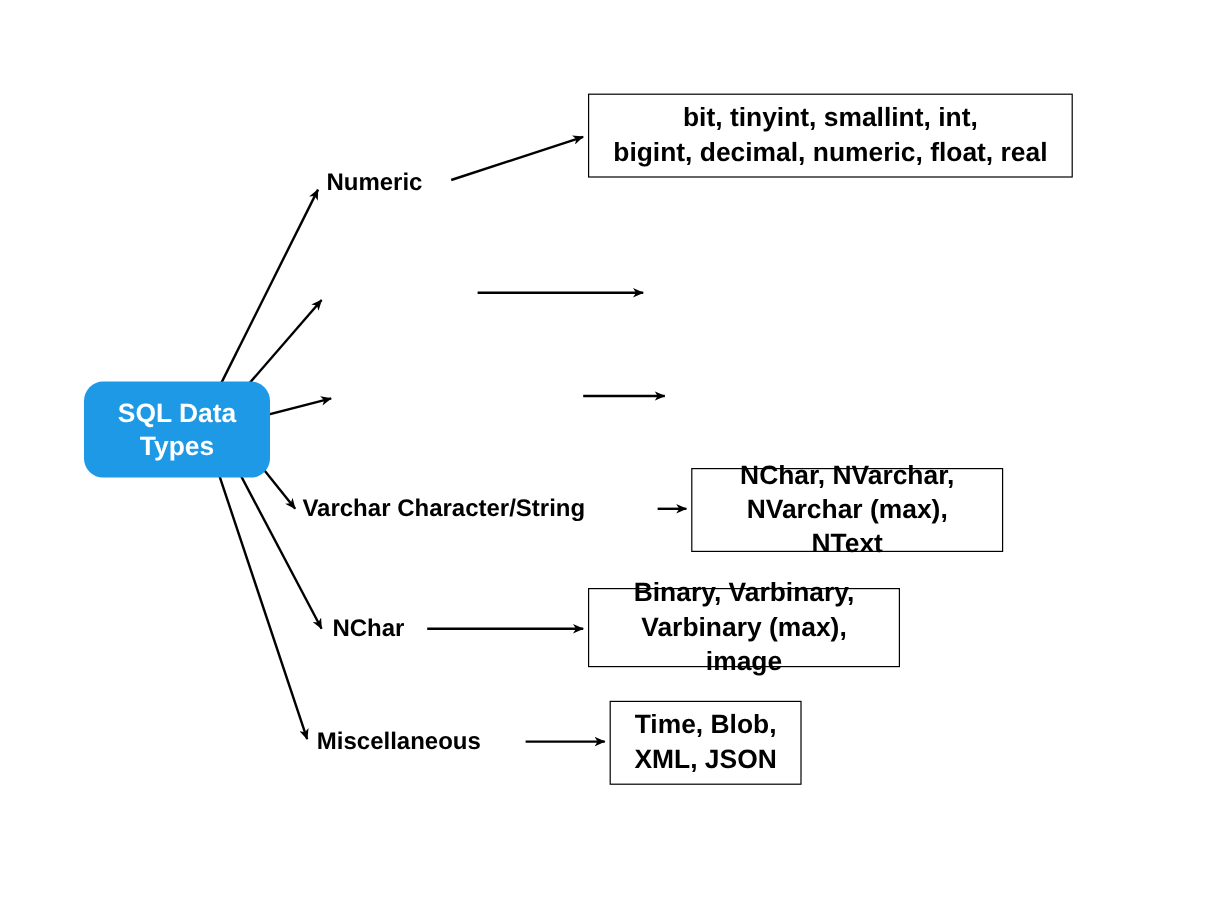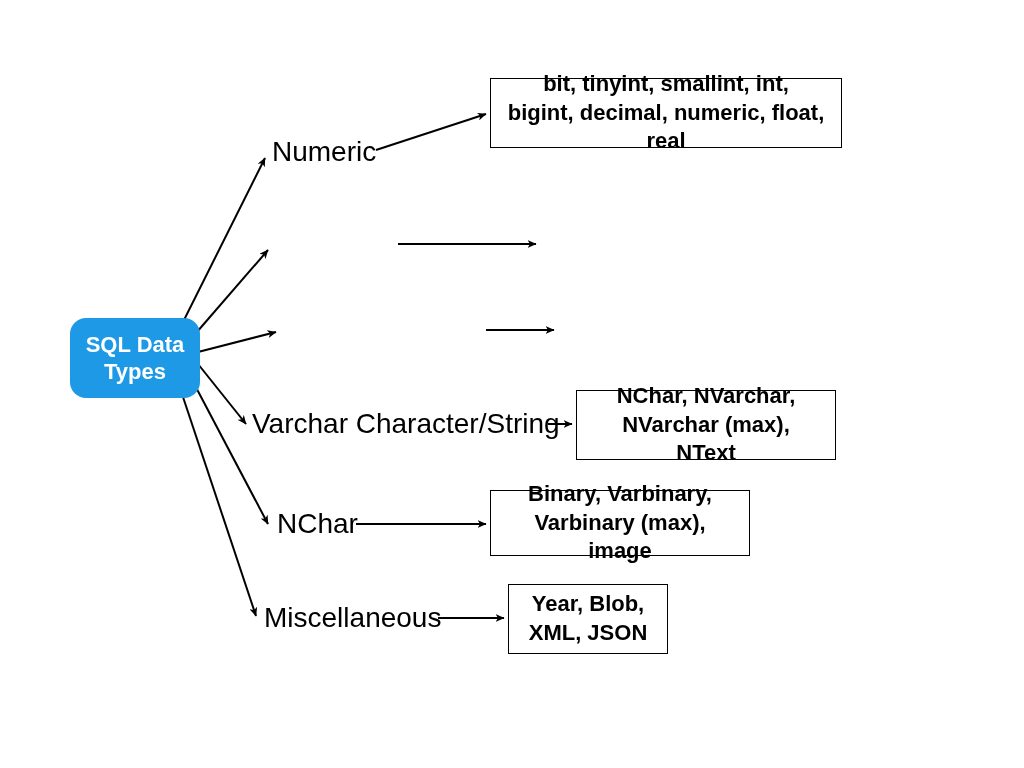--- a/index.html
+++ b/index.html
@@ -34,22 +34,22 @@
     justify-content: center;
     text-align: center;
     font-size: 22px;
     line-height: 1.25;
     font-weight: 600;
     padding: 0 10px;
     box-sizing: border-box;
   }
   .cat-label {
     position: absolute;
-    font-size: 28px;
-    font-weight: 400;
+    font-size: 20px;
+    font-weight: 700;
     white-space: nowrap;
     display: flex;
     align-items: center;
   }
   .detail-box {
     position: absolute;
     border: 1.5px solid #000;
     background: #fff;
     font-size: 22px;
     line-height: 1.3;
@@ -83,48 +83,48 @@
     <line x1="180" y1="388" x2="256" y2="616" stroke="#000" stroke-width="2" marker-end="url(#arrowhead)"></line>
 
     <line x1="376" y1="150" x2="486" y2="114" stroke="#000" stroke-width="2" marker-end="url(#arrowhead)"></line>
     <line x1="398" y1="244" x2="536" y2="244" stroke="#000" stroke-width="2" marker-end="url(#arrowhead)"></line>
     <line x1="486" y1="330" x2="554" y2="330" stroke="#000" stroke-width="2" marker-end="url(#arrowhead)"></line>
     <line x1="548" y1="424" x2="572" y2="424" stroke="#000" stroke-width="2" marker-end="url(#arrowhead)"></line>
     <line x1="356" y1="524" x2="486" y2="524" stroke="#000" stroke-width="2" marker-end="url(#arrowhead)"></line>
     <line x1="438" y1="618" x2="504" y2="618" stroke="#000" stroke-width="2" marker-end="url(#arrowhead)"></line>
   </svg>
 
-  <div class="root-node" style="left:70px; top:318px; width:130px; height:80px;">
+  <div class="root-node" style="left:70px; top:318px; width:155px; height:80px;">
     <span>SQL Data
 Types</span>
   </div>
 
   <div class="cat-label" style="left:272px; top:136px; height:32px;">
     <span>Numeric</span>
   </div>
   <div class="cat-label" style="left:252px; top:408px; height:32px;">
     <span>Varchar Character/String</span>
   </div>
   <div class="cat-label" style="left:277px; top:508px; height:32px;">
     <span>NChar</span>
   </div>
   <div class="cat-label" style="left:264px; top:602px; height:32px;">
     <span>Miscellaneous</span>
   </div>
 
-  <div class="detail-box" style="left:490px; top:78px; width:352px; height:70px;">
+  <div class="detail-box" style="left:490px; top:78px; width:404px; height:70px;">
     <span>bit, tinyint, smallint, int,
 bigint, decimal, numeric, float, real</span>
   </div>
   <div class="detail-box" style="left:576px; top:390px; width:260px; height:70px;">
     <span>NChar, NVarchar,
 NVarchar (max), NText</span>
   </div>
   <div class="detail-box" style="left:490px; top:490px; width:260px; height:66px;">
     <span>Binary, Varbinary,
 Varbinary (max), image</span>
   </div>
   <div class="detail-box" style="left:508px; top:584px; width:160px; height:70px;">
-    <span>Year, Blob,
+    <span>Time, Blob,
 XML, JSON</span>
   </div>
 
 </div>
 
 </body></html>

